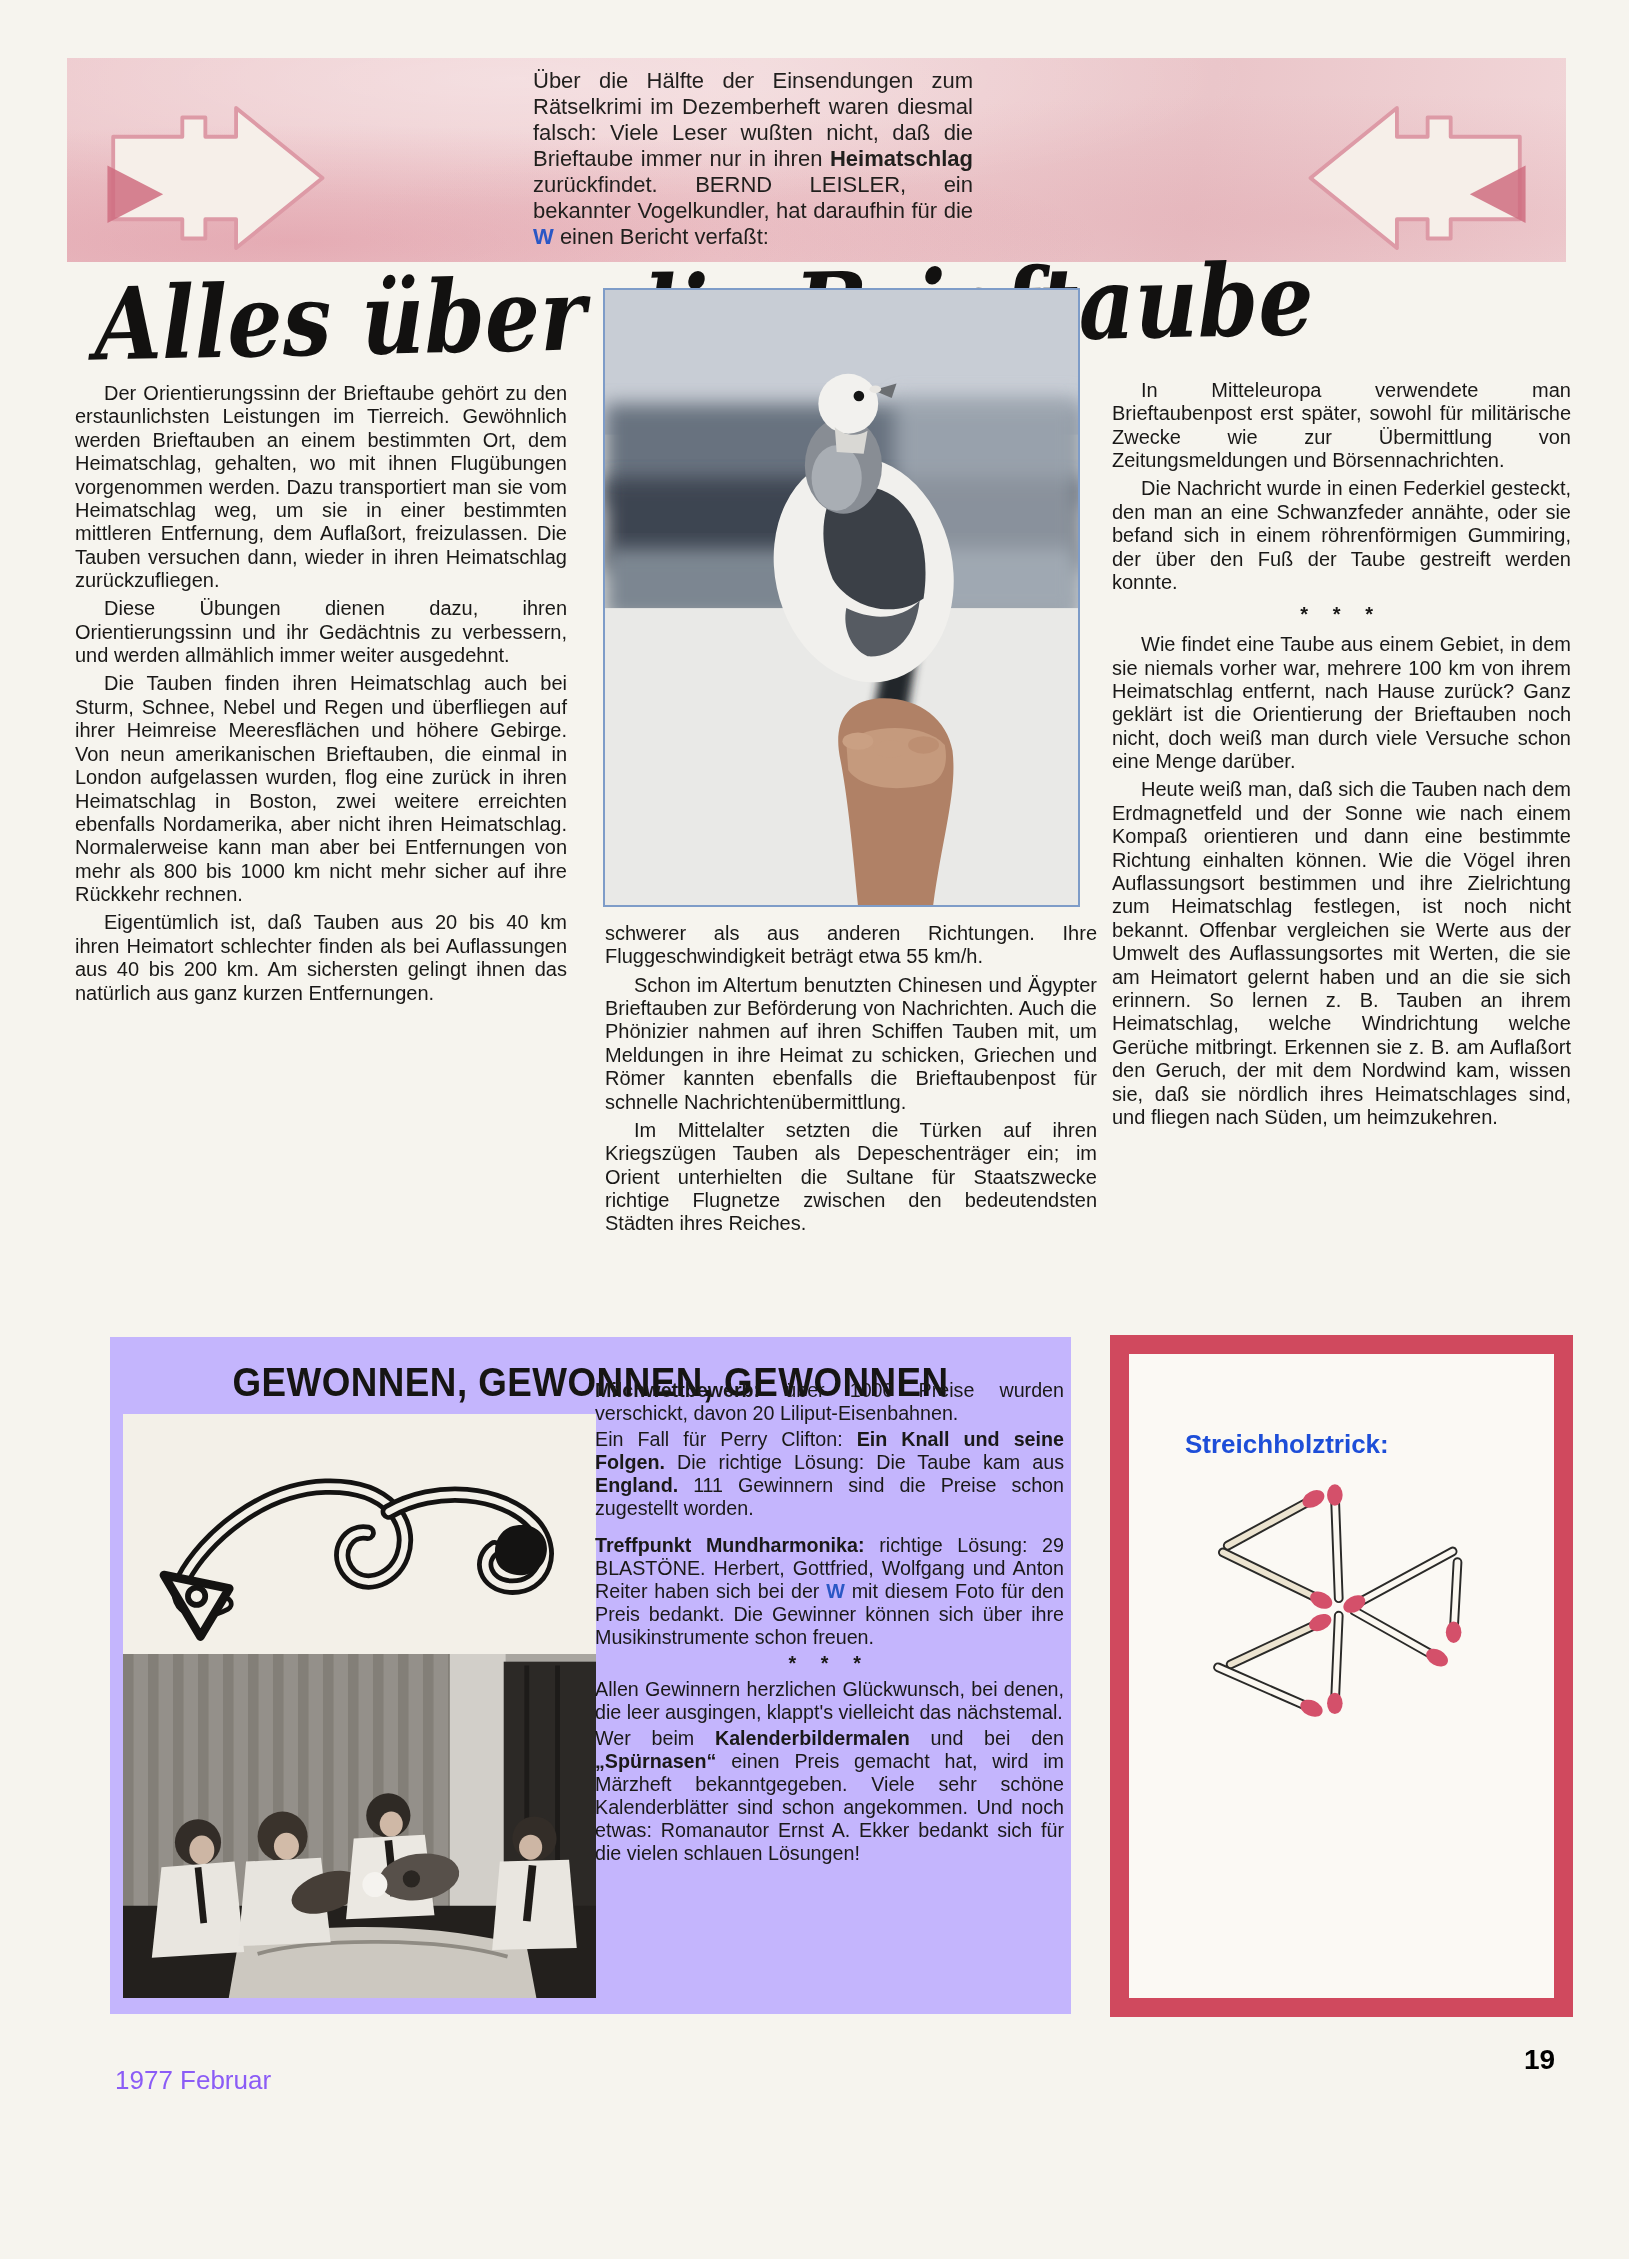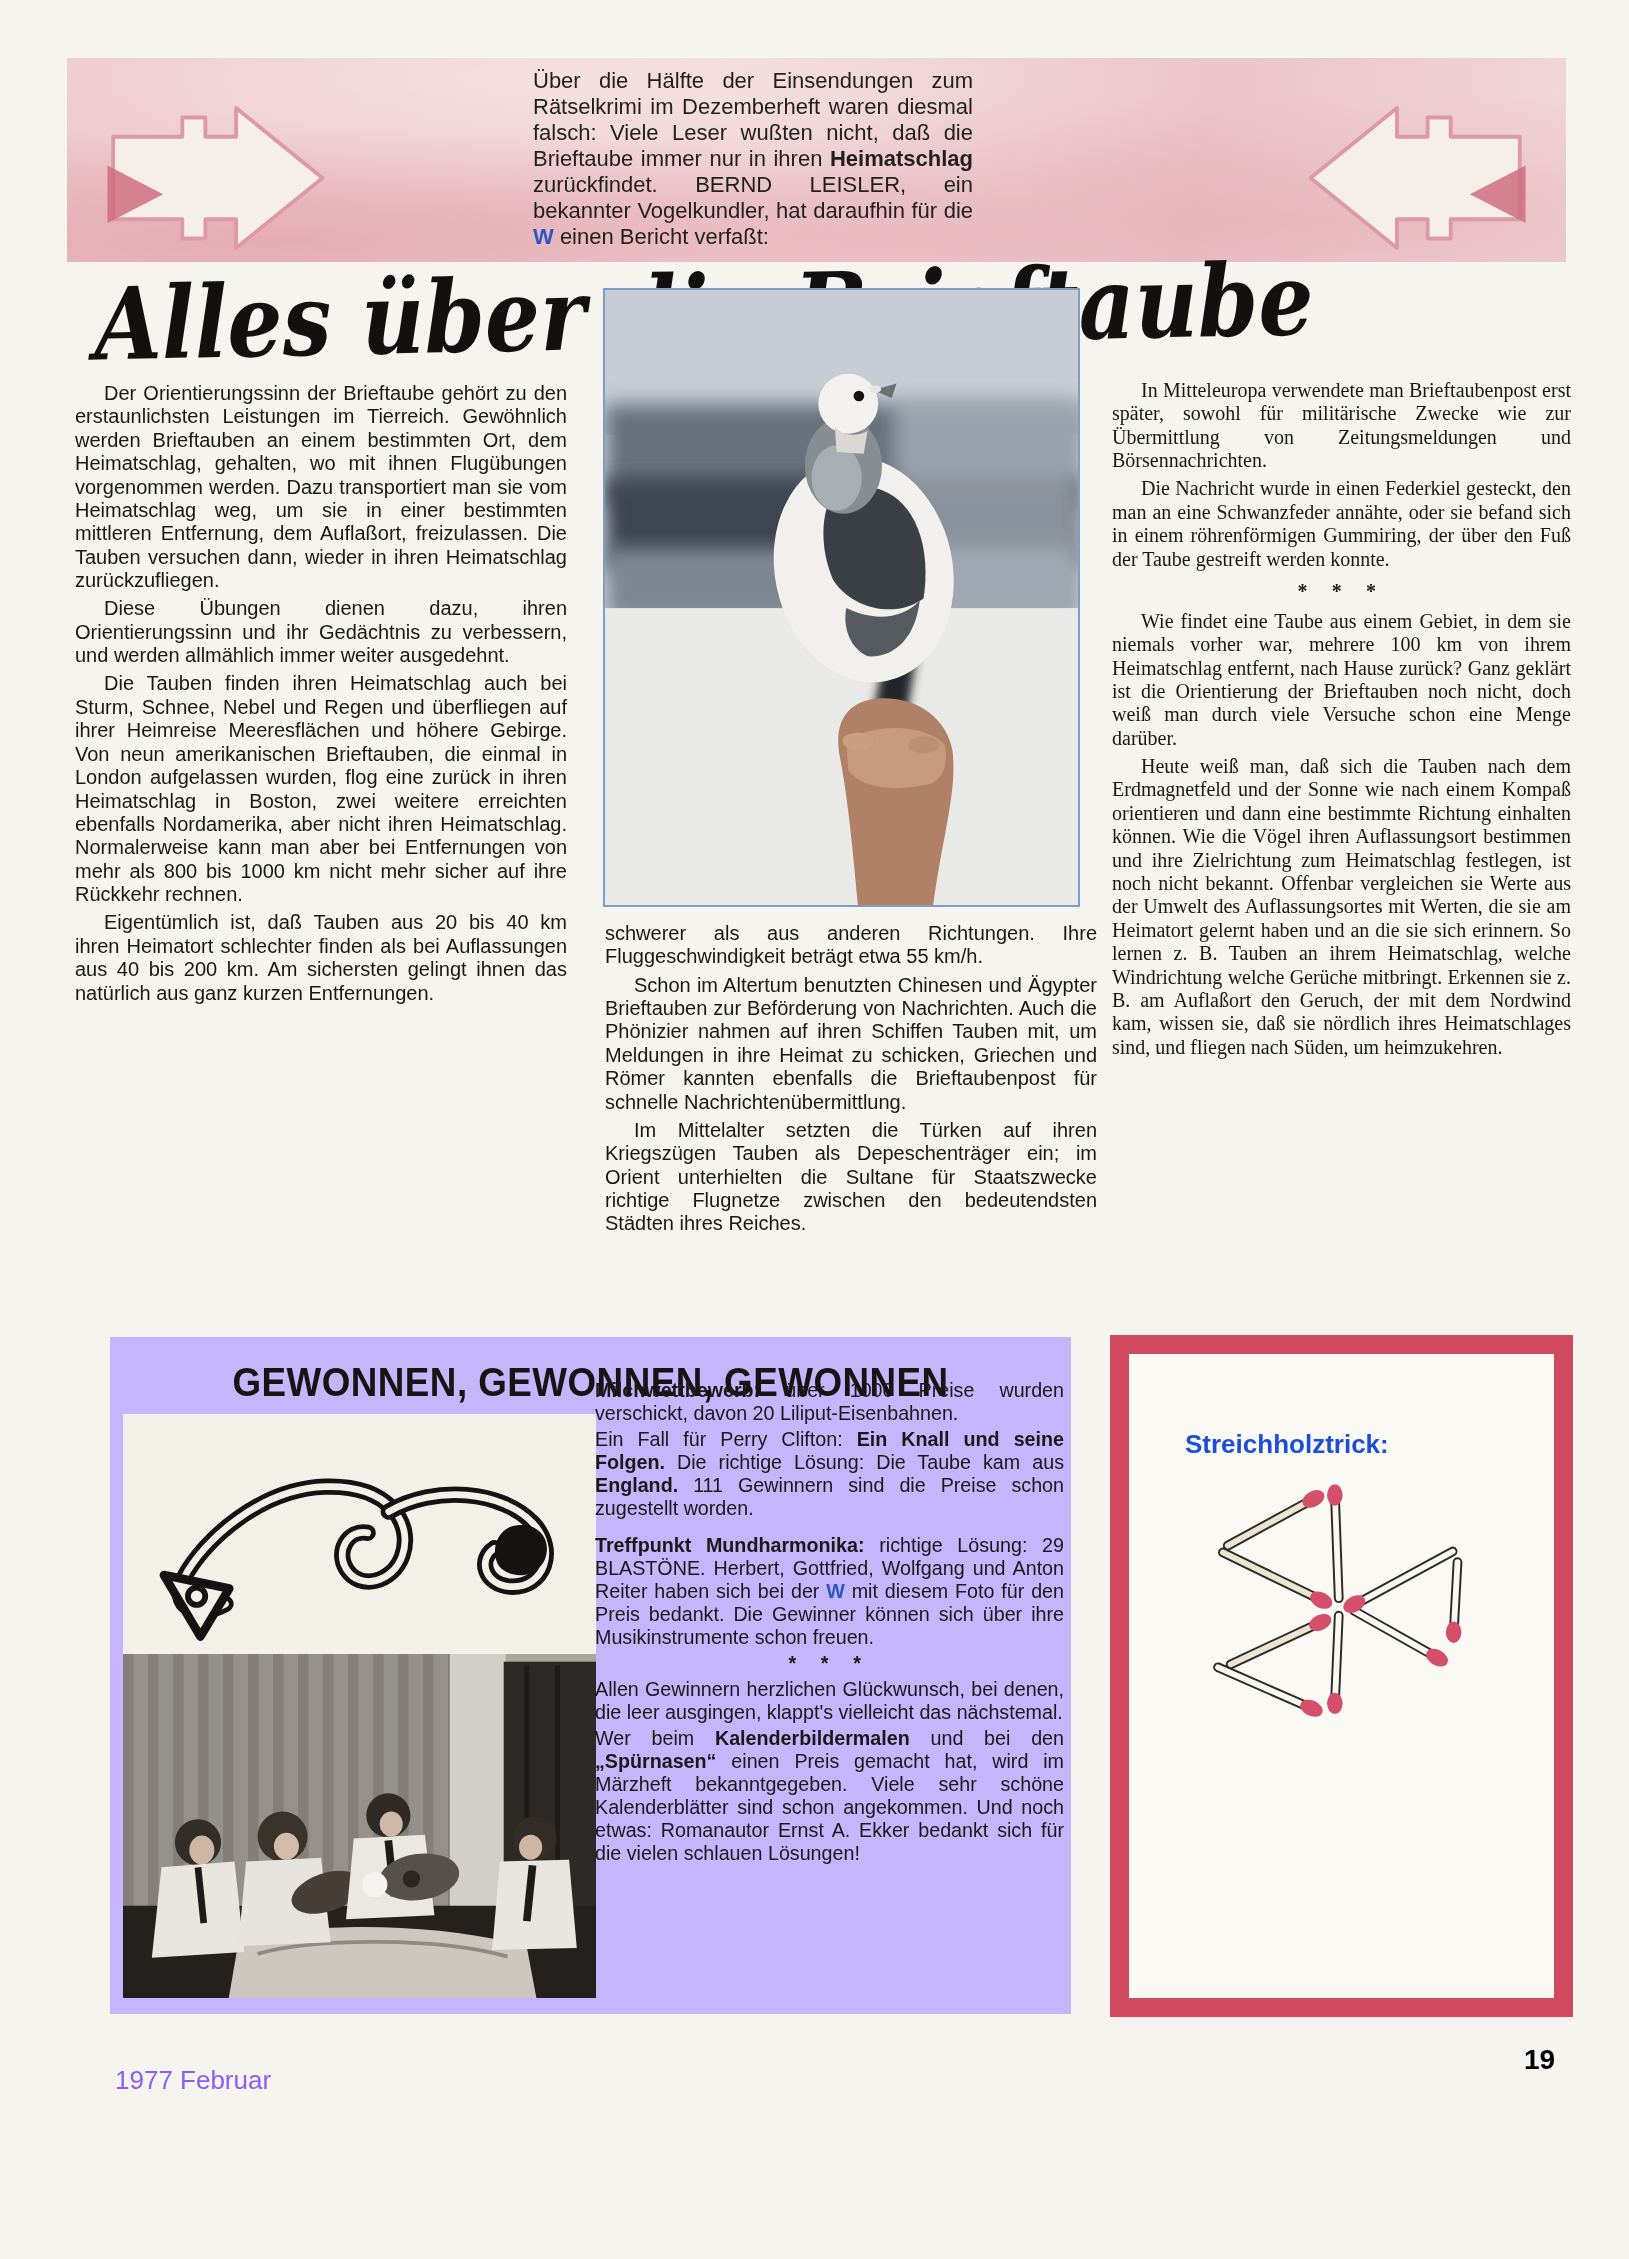--- a/index.html
+++ b/index.html
@@ -28,21 +28,21 @@
   }
   
   .title-script{position:absolute; left:85px; top:252px; width:1249px; height:144px;}
   
   .col{position:absolute; font-size:20px; line-height:23.4px; text-align:justify; color:#191817;}
   .col p{margin:0 0 4.8px 0; text-indent:29px;}
   .col p.noindent{text-indent:0;}
   p.sep{ text-indent:0; text-align:center; font-weight:bold; letter-spacing:9.6px; margin:8.6px 0 6.7px 0;}
   .col1{left:75px;  top:382px; width:492px;}
   .col2{left:605px; top:922px; width:492px;}
-  .col3{left:1112px;top:379px; width:459px;font-family:Liberation Serif, serif;}
+  .col3{left:1112px;top:379px; width:459px;}
   
   .photo-pigeon{
     position:absolute; left:603px; top:288px; width:477px; height:619px;
     border:2.9px solid #7e9cc8; box-sizing:border-box; background:#dfe2e6;
   }
   .photo-pigeon svg{display:block;width:100%;height:100%;}
   
   .contest{
     position:absolute; left:110px; top:1337px; width:961px; height:677px;
     background:#c4b5fd; overflow:hidden;

